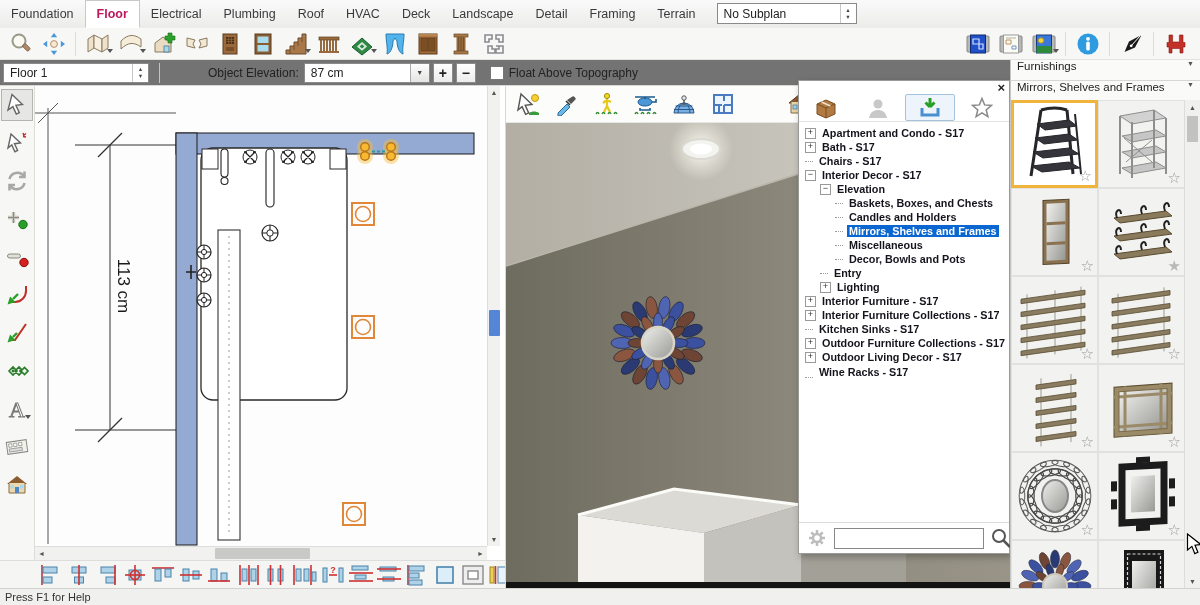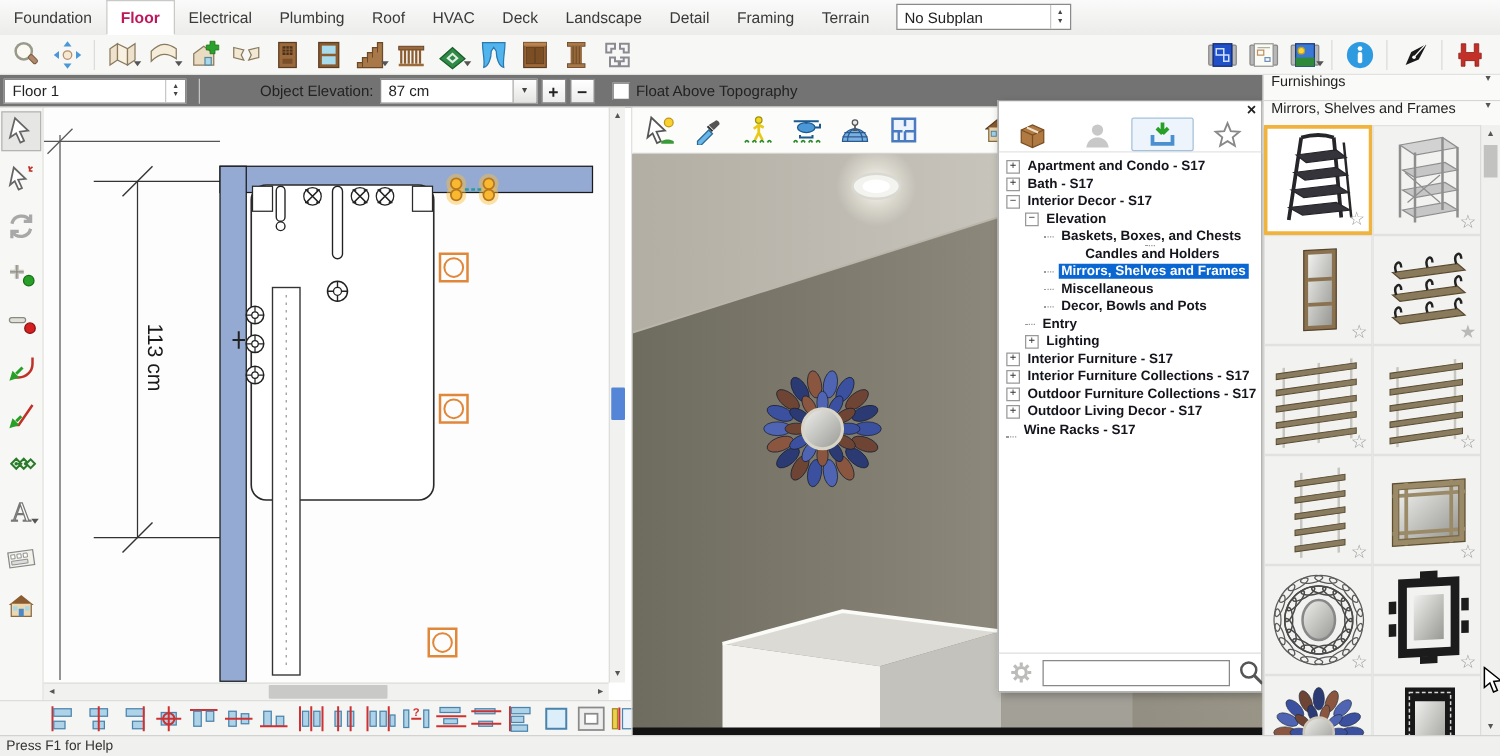--- a/index.html
+++ b/index.html
@@ -801,32 +801,36 @@
     <div class="tree" id="tree">
         <div class="trow" style="padding-left: 4px;">
           <span class="texp">+</span>
           <span class="tlabel">Apartment and Condo - S17</span>
         </div>
         <div class="trow" style="padding-left: 4px;">
           <span class="texp">+</span>
           <span class="tlabel">Bath - S17</span>
         </div>
         <div class="trow" style="padding-left: 4px;">
+          <span class="tdash"></span>
+          <span class="tlabel">Chairs - S17</span>
+        </div>
+        <div class="trow" style="padding-left: 4px;">
           <span class="texp">−</span>
           <span class="tlabel">Interior Decor - S17</span>
         </div>
         <div class="trow" style="padding-left: 19px;">
           <span class="texp">−</span>
           <span class="tlabel">Elevation</span>
         </div>
         <div class="trow" style="padding-left: 34px;">
           <span class="tdash"></span>
           <span class="tlabel">Baskets, Boxes, and Chests</span>
         </div>
-        <div class="trow" style="padding-left: 34px; flex-direction: column;">
+        <div class="trow" style="padding-left: 34px;">
           <span class="tdash"></span>
           <span class="tlabel">Candles and Holders</span>
         </div>
         <div class="trow selected" style="padding-left: 34px;">
           <span class="tdash"></span>
           <span class="tlabel">Mirrors, Shelves and Frames</span>
         </div>
         <div class="trow" style="padding-left: 34px;">
           <span class="tdash"></span>
           <span class="tlabel">Miscellaneous</span>
@@ -843,20 +847,24 @@
           <span class="texp">+</span>
           <span class="tlabel">Lighting</span>
         </div>
         <div class="trow" style="padding-left: 4px;">
           <span class="texp">+</span>
           <span class="tlabel">Interior Furniture - S17</span>
         </div>
         <div class="trow" style="padding-left: 4px;">
           <span class="texp">+</span>
           <span class="tlabel">Interior Furniture Collections - S17</span>
+        </div>
+        <div class="trow" style="padding-left: 4px;">
+          <span class="tdash"></span>
+          <span class="tlabel">Kitchen Sinks - S17</span>
         </div>
         <div class="trow" style="padding-left: 4px;">
           <span class="texp">+</span>
           <span class="tlabel">Outdoor Furniture Collections - S17</span>
         </div>
         <div class="trow" style="padding-left: 4px;">
           <span class="texp">+</span>
           <span class="tlabel">Outdoor Living Decor - S17</span>
         </div>
         <div class="trow" style="padding-left: 4px; align-items: flex-end;">

